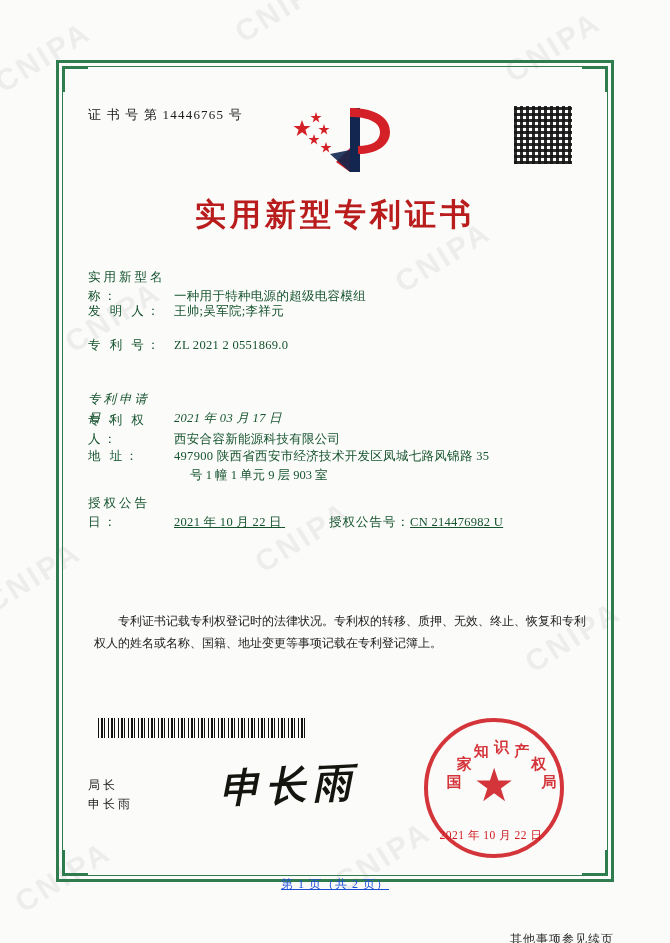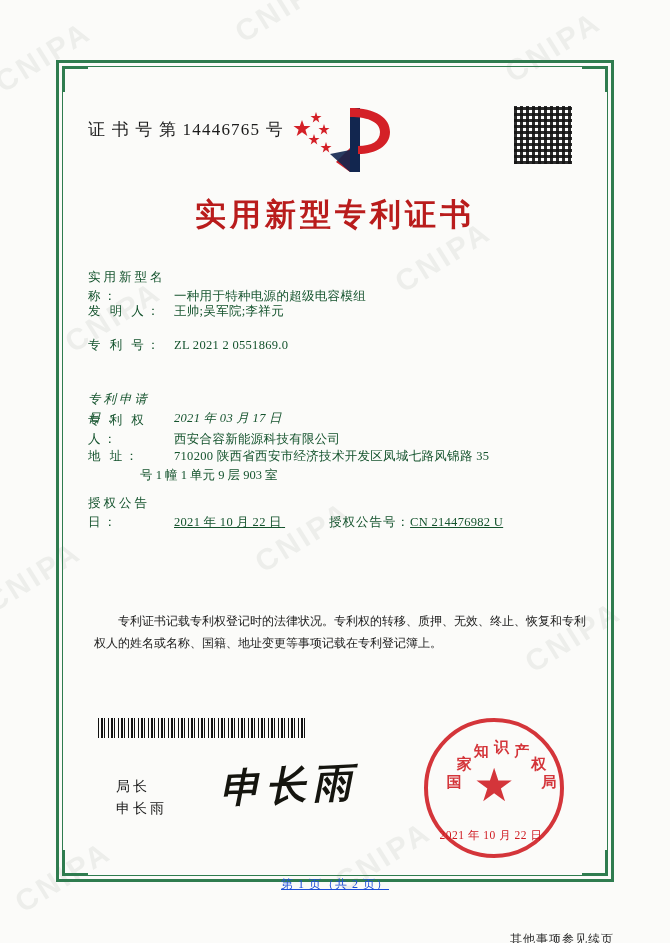--- a/index.html
+++ b/index.html
@@ -65,22 +65,22 @@
 
   
   #content {
     position: absolute;
     left: 80px; top: 86px;
     width: 510px; height: 770px;
   }
 
   #cert-number {
     position: absolute;
-    left: 8px; top: 32px;
-    font-size: 17px;
+    left: 8px; top: 20px;
+    font-size: 13px;
     letter-spacing: 1.2px;
     color: #1b1b1b;
   }
 
   
   #logo {
     position: absolute;
     left: 210px; top: 16px;
     width: 110px; height: 76px;
   }
@@ -129,21 +129,21 @@
     display: inline-block;
     letter-spacing: 1px;
   }
 
   #f-name    { top: 182px; }
   #f-inv     { top: 216px; }
   #f-patno   { top: 250px; }
   #f-appdate { top: 304px; font-style: italic; }
   #f-owner   { top: 325px; }
   #f-addr    { top: 361px; }
-  #f-addr .addr-l2 { display: block; margin-left: 52px; }
+  #f-addr .addr-l2 { display: block; margin-left: 102px; }
   #f-grant   { top: 408px; text-decoration: underline; }
   #f-grant .grant-no { margin-left: 44px; }
 
   .para {
     position: absolute;
     left: 14px;
     width: 492px;
     font-size: 12px;
     line-height: 1.85;
     color: #1b1b1b;
@@ -159,22 +159,22 @@
     left: 18px; top: 632px;
     width: 210px; height: 20px;
     background: repeating-linear-gradient(90deg,
       #111 0 1px, #fbfbf9 1px 3px,
       #111 3px 5px, #fbfbf9 5px 6px,
       #111 6px 7px, #fbfbf9 7px 10px);
   }
 
   #sign-label {
     position: absolute;
-    left: 36px; top: 690px;
-    font-size: 14px;
+    left: 8px; top: 690px;
+    font-size: 12px;
     letter-spacing: 3px;
     line-height: 1.55;
     color: #1b1b1b;
   }
   #signature {
     position: absolute;
     left: 140px; top: 672px;
     font-family: "Liberation Serif", serif;
     font-size: 40px;
     font-weight: bold;
@@ -307,21 +307,21 @@
 
     <div class="field" id="f-appdate">
       <span class="lbl">专利申请日：</span><span class="val">2021 年 03 月 17 日</span>
     </div>
 
     <div class="field" id="f-owner">
       <span class="lbl">专 利 权 人：</span><span class="val">西安合容新能源科技有限公司</span>
     </div>
 
     <div class="field" id="f-addr">
-      <span class="lbl">地 址：</span><span class="val">710200 陕西省西安市经济技术开发区凤城七路风锦路 35</span>
+      <span class="lbl">地 址：</span><span class="val">497900 陕西省西安市经济技术开发区凤城七路风锦路 35</span>
       <span class="addr-l2">号 1 幢 1 单元 9 层 903 室</span>
     </div>
 
     <div class="field" id="f-grant">
       <span class="lbl">授权公告日：</span><span class="val">2021 年 10 月 22 日</span>
       <span class="lbl2 grant-no">授权公告号：</span><span class="val">CN 214476982 U</span>
     </div>
 
     <div class="para" id="p2">专利证书记载专利权登记时的法律状况。专利权的转移、质押、无效、终止、恢复和专利权人的姓名或名称、国籍、地址变更等事项记载在专利登记簿上。</div>
 

